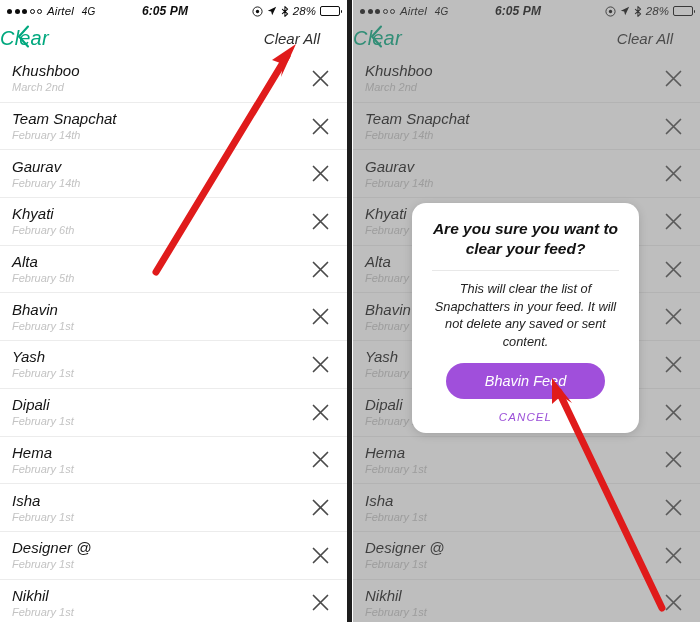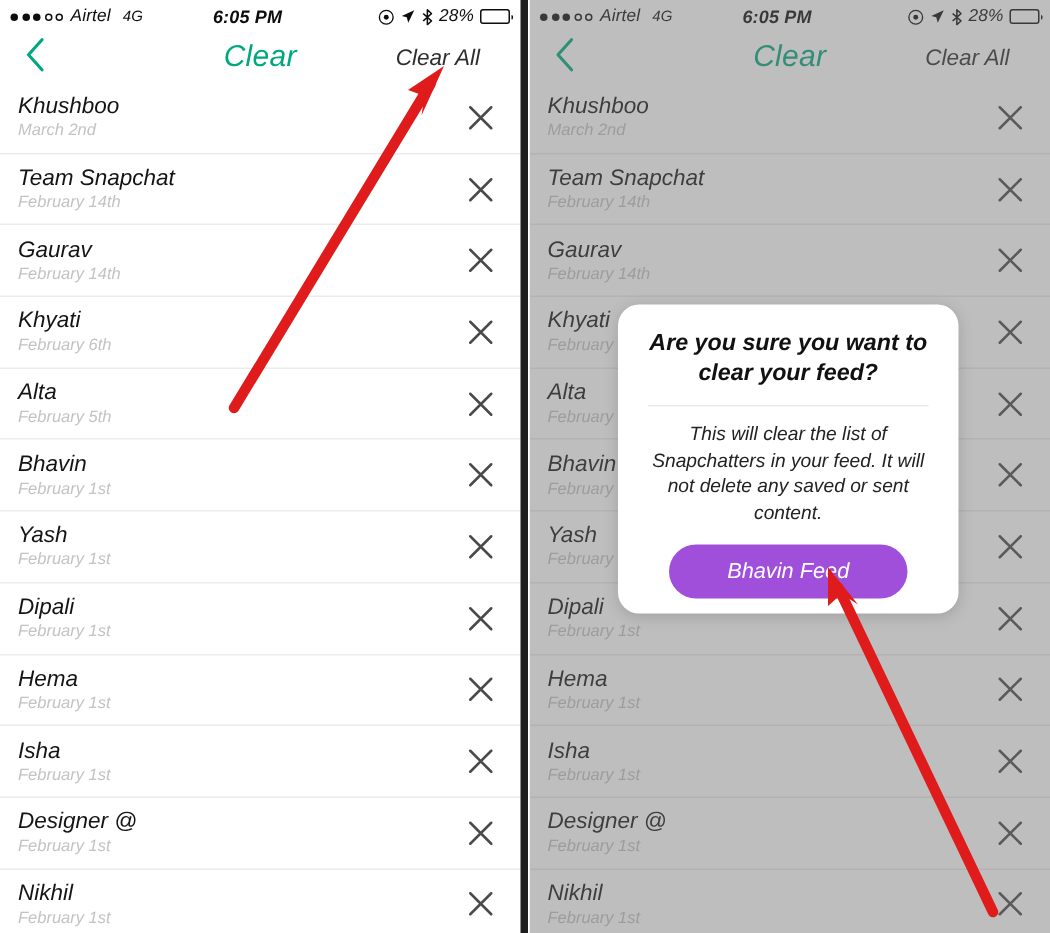--- a/index.html
+++ b/index.html
@@ -54,21 +54,21 @@
   
   .navbar{
     position:relative;height:33px;width:100%;
     display:flex;align-items:center;
     background:#ffffff;
   }
   .nav-back{
     width:46px;height:33px;display:flex;align-items:center;justify-content:center;
   }
   .nav-title{
-    position:absolute;left:0;right:0;text-align:center;
+    position:absolute;left:0;right:0;
     font-size:20px;color:#00a87e;font-weight:400;letter-spacing:.2px;
   }
   .nav-action{
     margin-left:auto;padding-right:27px;
     font-size:15px;color:#2e2e2e;font-weight:400;
     z-index:2;
   }
 
   
   .list{width:100%;}
@@ -504,20 +504,21 @@
         </div>
       </div>
 
     <div class="dim"></div>
 
     <div class="dialog">
       <div class="dlg-title">Are you sure you want to clear your feed?</div>
       <div class="dlg-sep"></div>
       <div class="dlg-body">This will clear the list of Snapchatters in your feed. It will not delete any saved or sent content.</div>
       <div class="dlg-btn">Bhavin Feed</div>
+      <div class="dlg-cancel">CANCEL</div>
     </div>
   </div>
 
   <div class="panel-divider"></div>
 
   <svg class="arrows" width="700" height="622" viewBox="0 0 700 622">
     <g>
       <path d="M156 272 L287 56" stroke="#e01b1b" stroke-width="7" stroke-linecap="round" fill="none"></path>
       <path d="M296 44 L272 60 L283 64 L281 77 Z" fill="#e01b1b"></path>
     </g>

